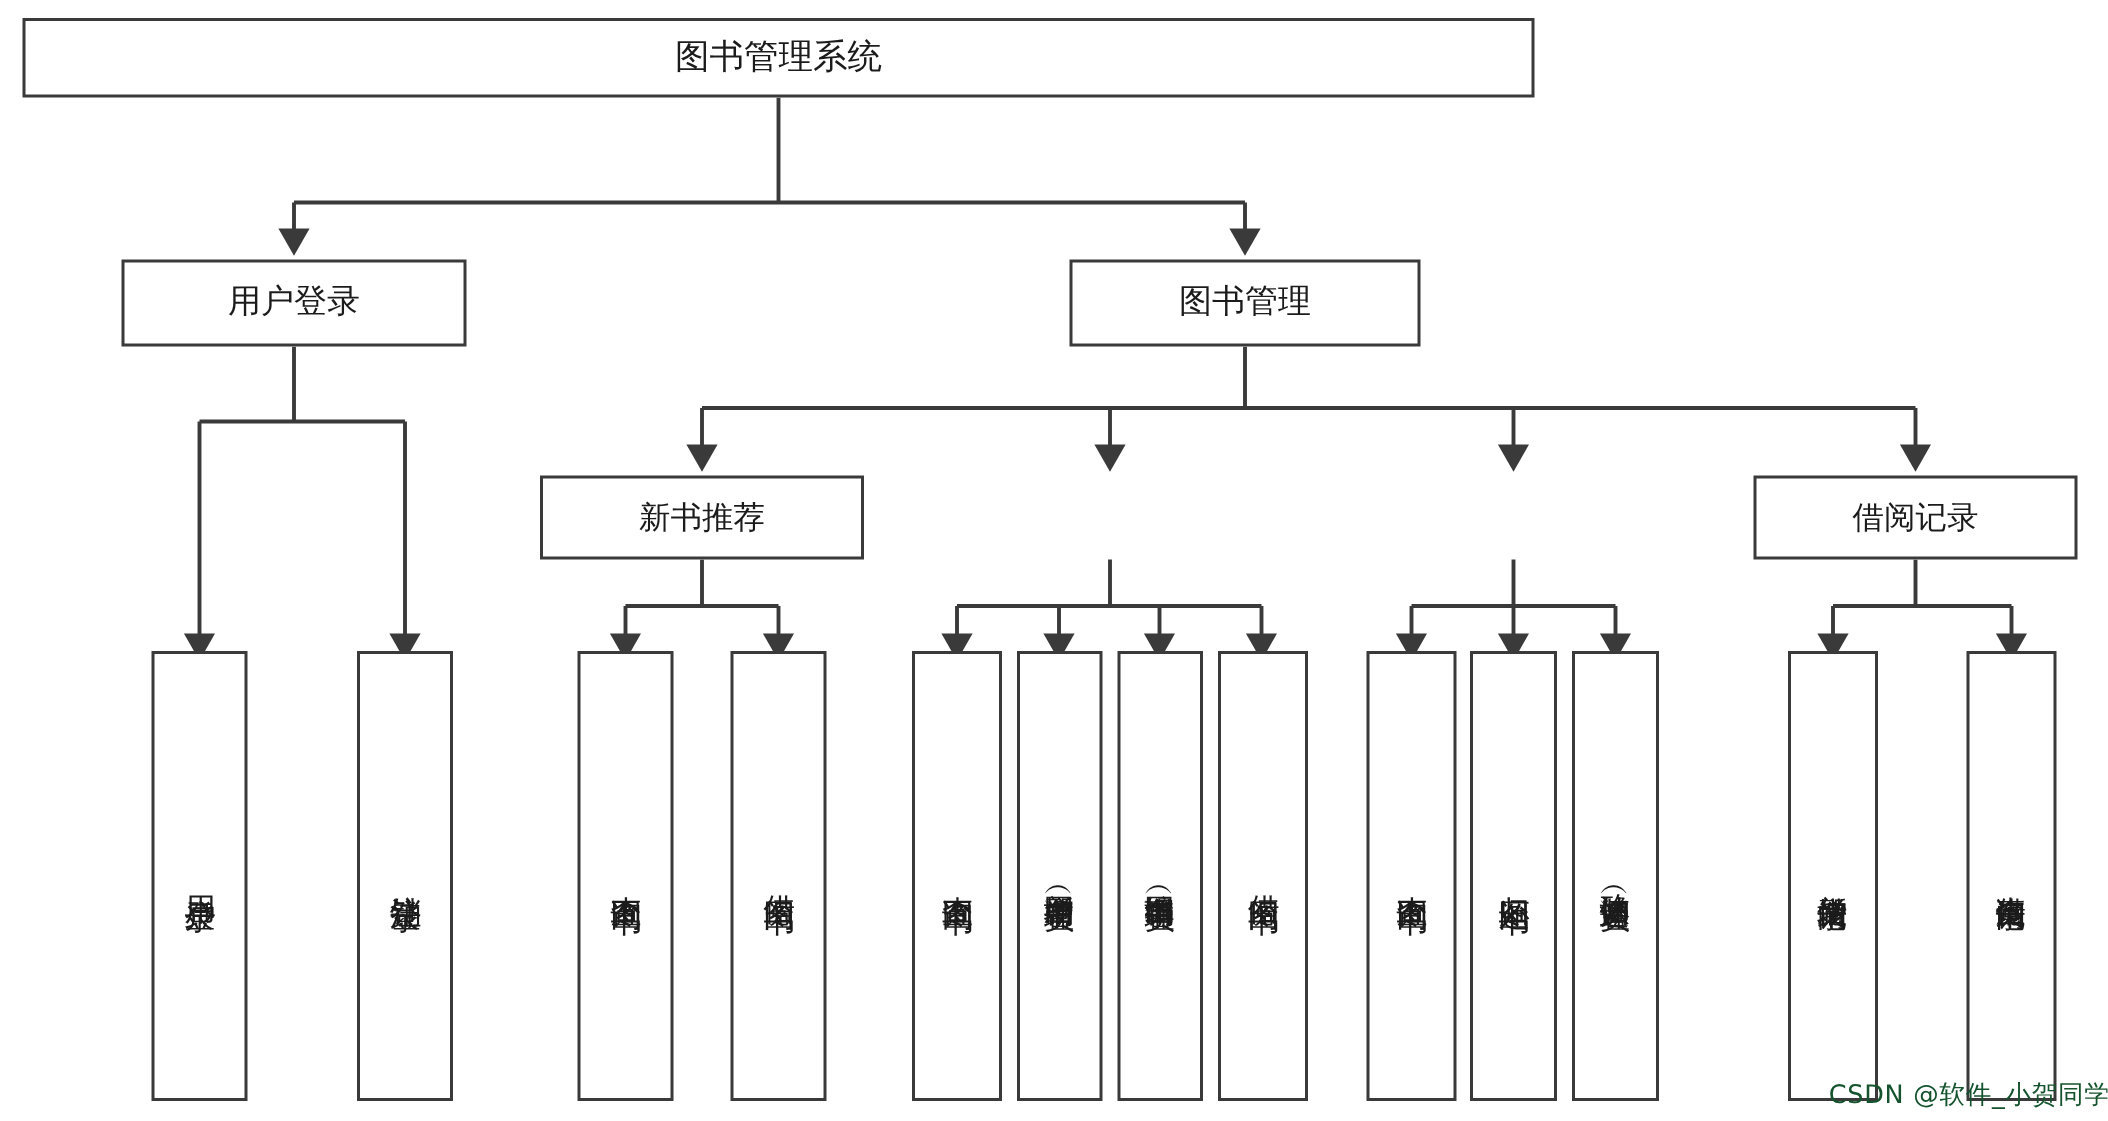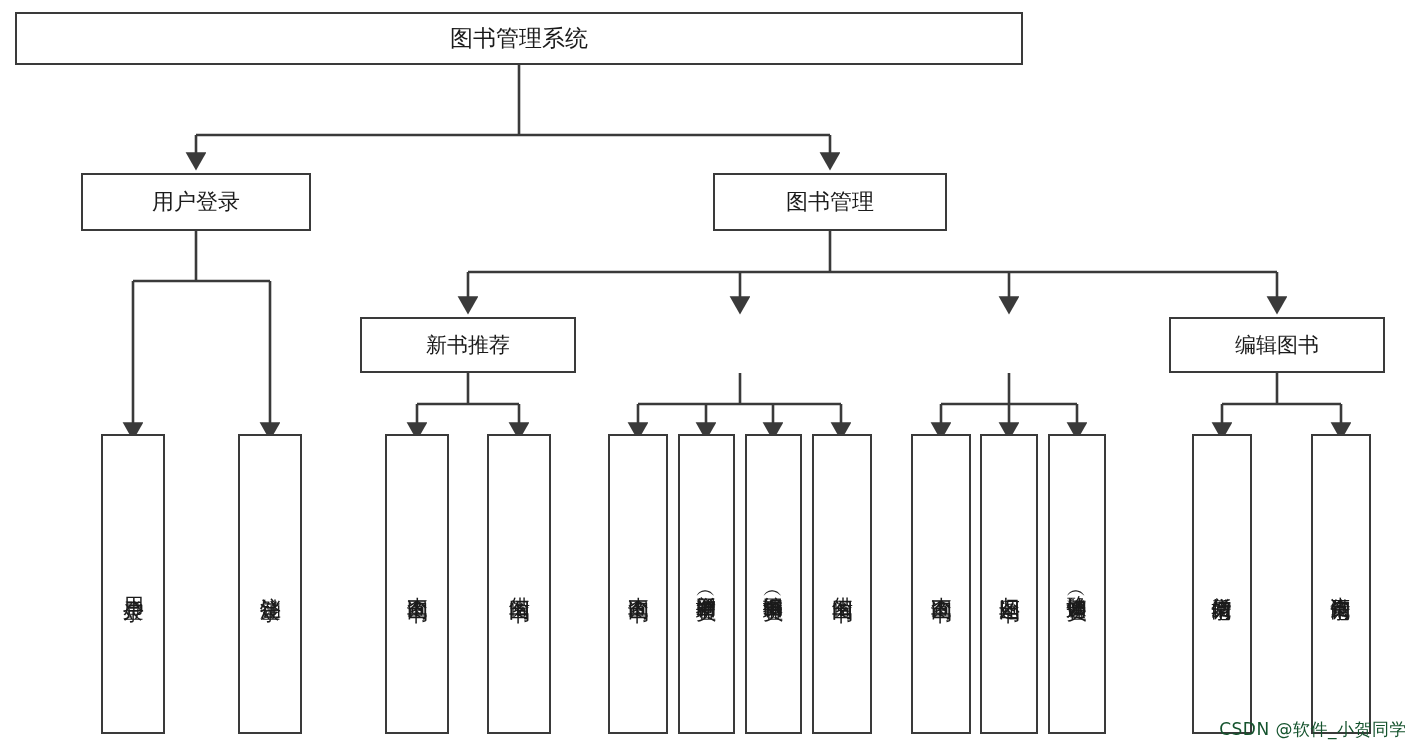--- a/index.html
+++ b/index.html
@@ -135,21 +135,21 @@
     <span class="node-label">用户登录</span>
   </div>
   <div class="node level2" style="left:360px; top:317px; width:216px; height:56px;">
     <span class="node-label">新书推荐</span>
   </div>
 
   <div class="node level1" style="left:713px; top:173px; width:234px; height:58px;">
     <span class="node-label">图书管理</span>
   </div>
   <div class="node level2" style="left:1169px; top:317px; width:216px; height:56px;">
-    <span class="node-label">编辑图书</span>
+    <span class="node-label">借阅记录</span>
   </div>
 
   <div class="node leaf" style="left:101px; top:434px; width:64px; height:300px;">
     <span class="node-label">用户登录</span>
   </div>
   <div class="node leaf" style="left:238px; top:434px; width:64px; height:300px;">
     <span class="node-label">注销登录</span>
   </div>
 
   <div class="node leaf" style="left:385px; top:434px; width:64px; height:300px;">

